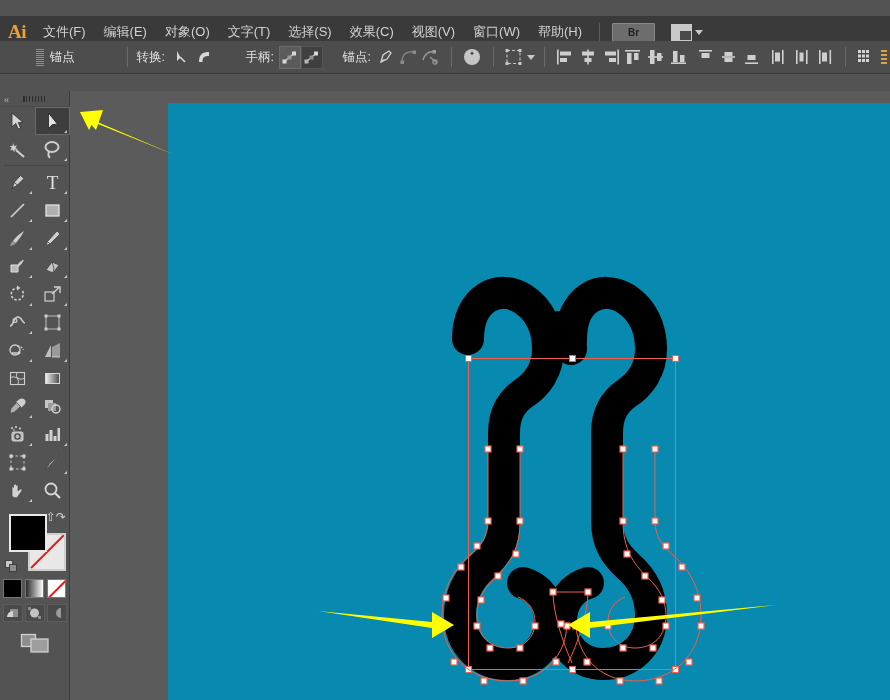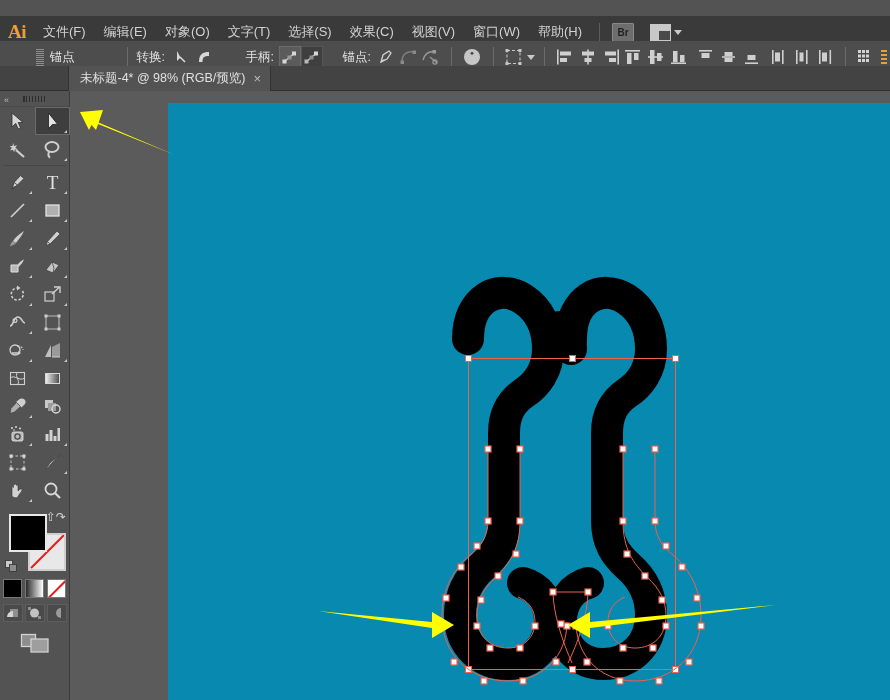--- a/index.html
+++ b/index.html
@@ -29,21 +29,21 @@
   .menu-item {
     color: #d2d2d2; font-size: 13px;
     padding: 0 9px; height: 33px;
     display: flex; align-items: center;
     white-space: nowrap; cursor: default;
   }
   .menu-sep {
     width: 1px; height: 18px; background: #5c5c5c; margin: 0 8px;
   }
   .br-btn {
-    width: 22px; height: 19px; background: #6d6d6d;
+    width: 43px; height: 19px; background: #6d6d6d;
     border: 1px solid #888; border-radius: 1px;
     color: #222; font-size: 10px; font-weight: bold;
     display: flex; align-items: center; justify-content: center;
     margin-left: 4px;
     text-align: right;
   }
   .ws-btn {
     display: flex; align-items: center; margin-left: 16px; gap: 3px;
   }
   .ws-grid {
@@ -422,26 +422,20 @@
           <g fill="#e0a33a">
             <rect x="1" y="2" width="6" height="2"></rect>
             <rect x="1" y="6" width="6" height="2"></rect>
             <rect x="1" y="10" width="6" height="2"></rect>
             <rect x="1" y="14" width="6" height="2"></rect>
           </g>
         </svg>
     </div>
   </div>
 
-  <div class="tabstrip">
-    <div class="doctab">
-      <span class="doctab-title">未标题-4* @ 98% (RGB/预览)</span>
-      <span class="doctab-close">×</span>
-    </div>
-  </div>
 
   <div class="toolpanel">
     <div class="tp-head">
       <span class="tp-chev">«</span>
       <span class="tp-grip"></span>
     </div>
 
     <div class="toolgrid">
       <div class="tool">
         <svg width="15" height="19" viewBox="0 0 15 19">

